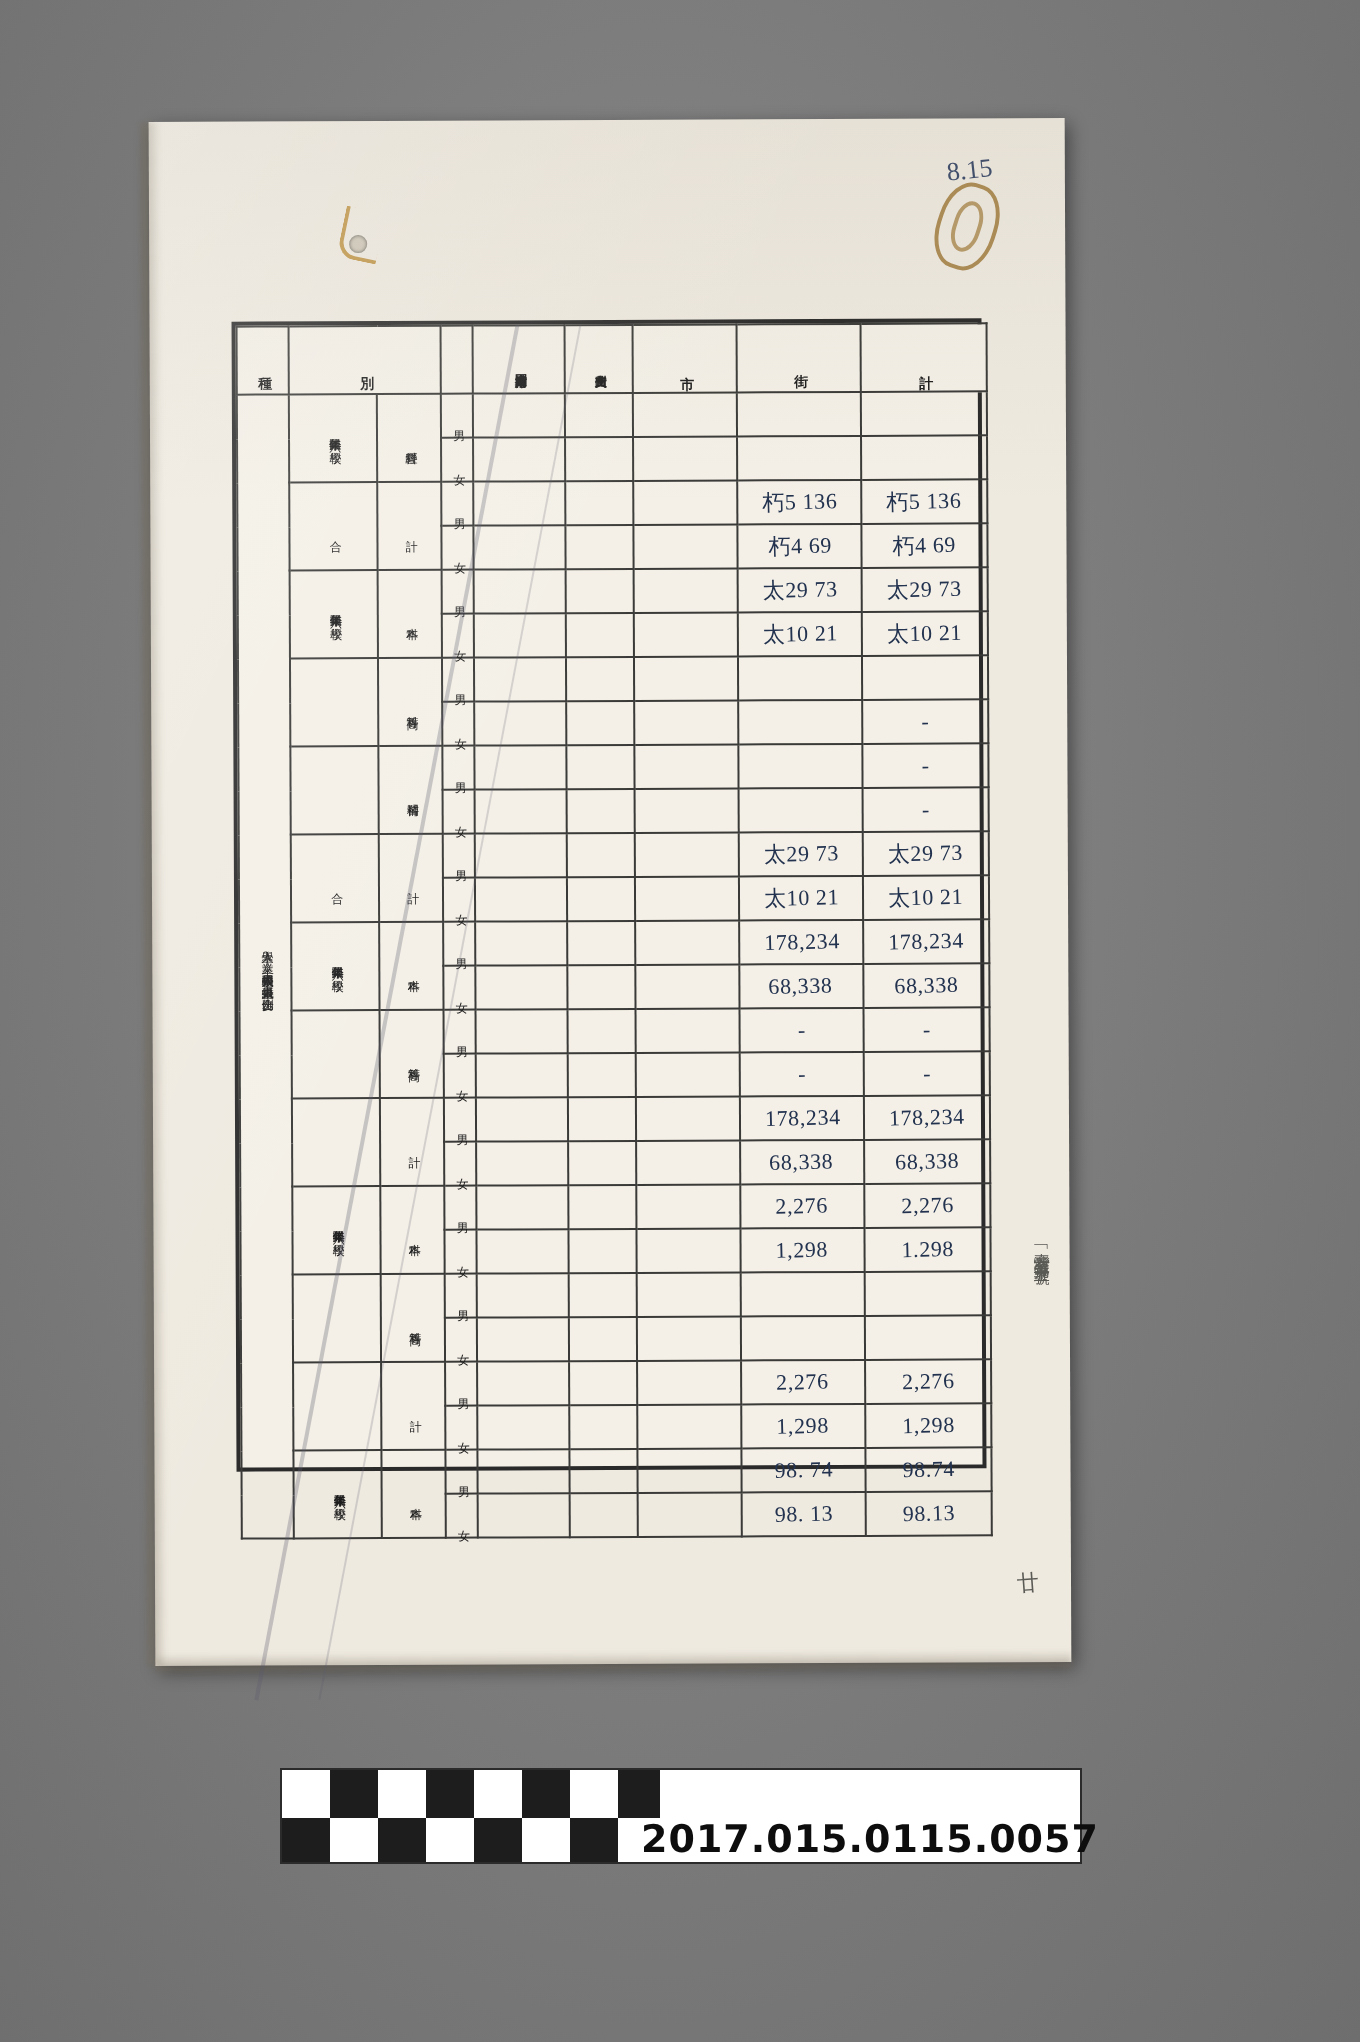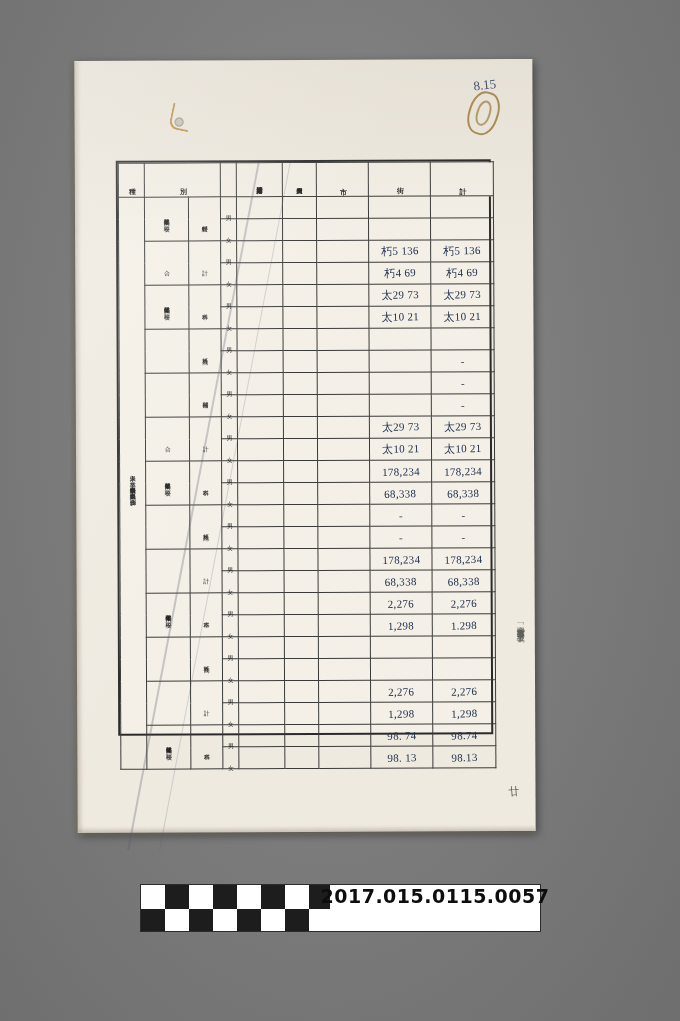--- a/index.html
+++ b/index.html
@@ -235,21 +235,21 @@
   #accession{
     position:absolute;
     left:330px;
     top:884px;
     width:210px;
     height:46px;
     background:#ffffff;
     border:1px solid #2b2b2b;
     border-left:none;
     display:flex;
-    align-items:flex-start;
+    align-items:flex-end;
     justify-content:center;
   }
   #accession span{
     font-family:"DejaVu Sans", sans-serif;
     font-weight:bold;
     font-size:19px;
     letter-spacing:0.5px;
     color:#0d0d0d;
   }
 </style>

